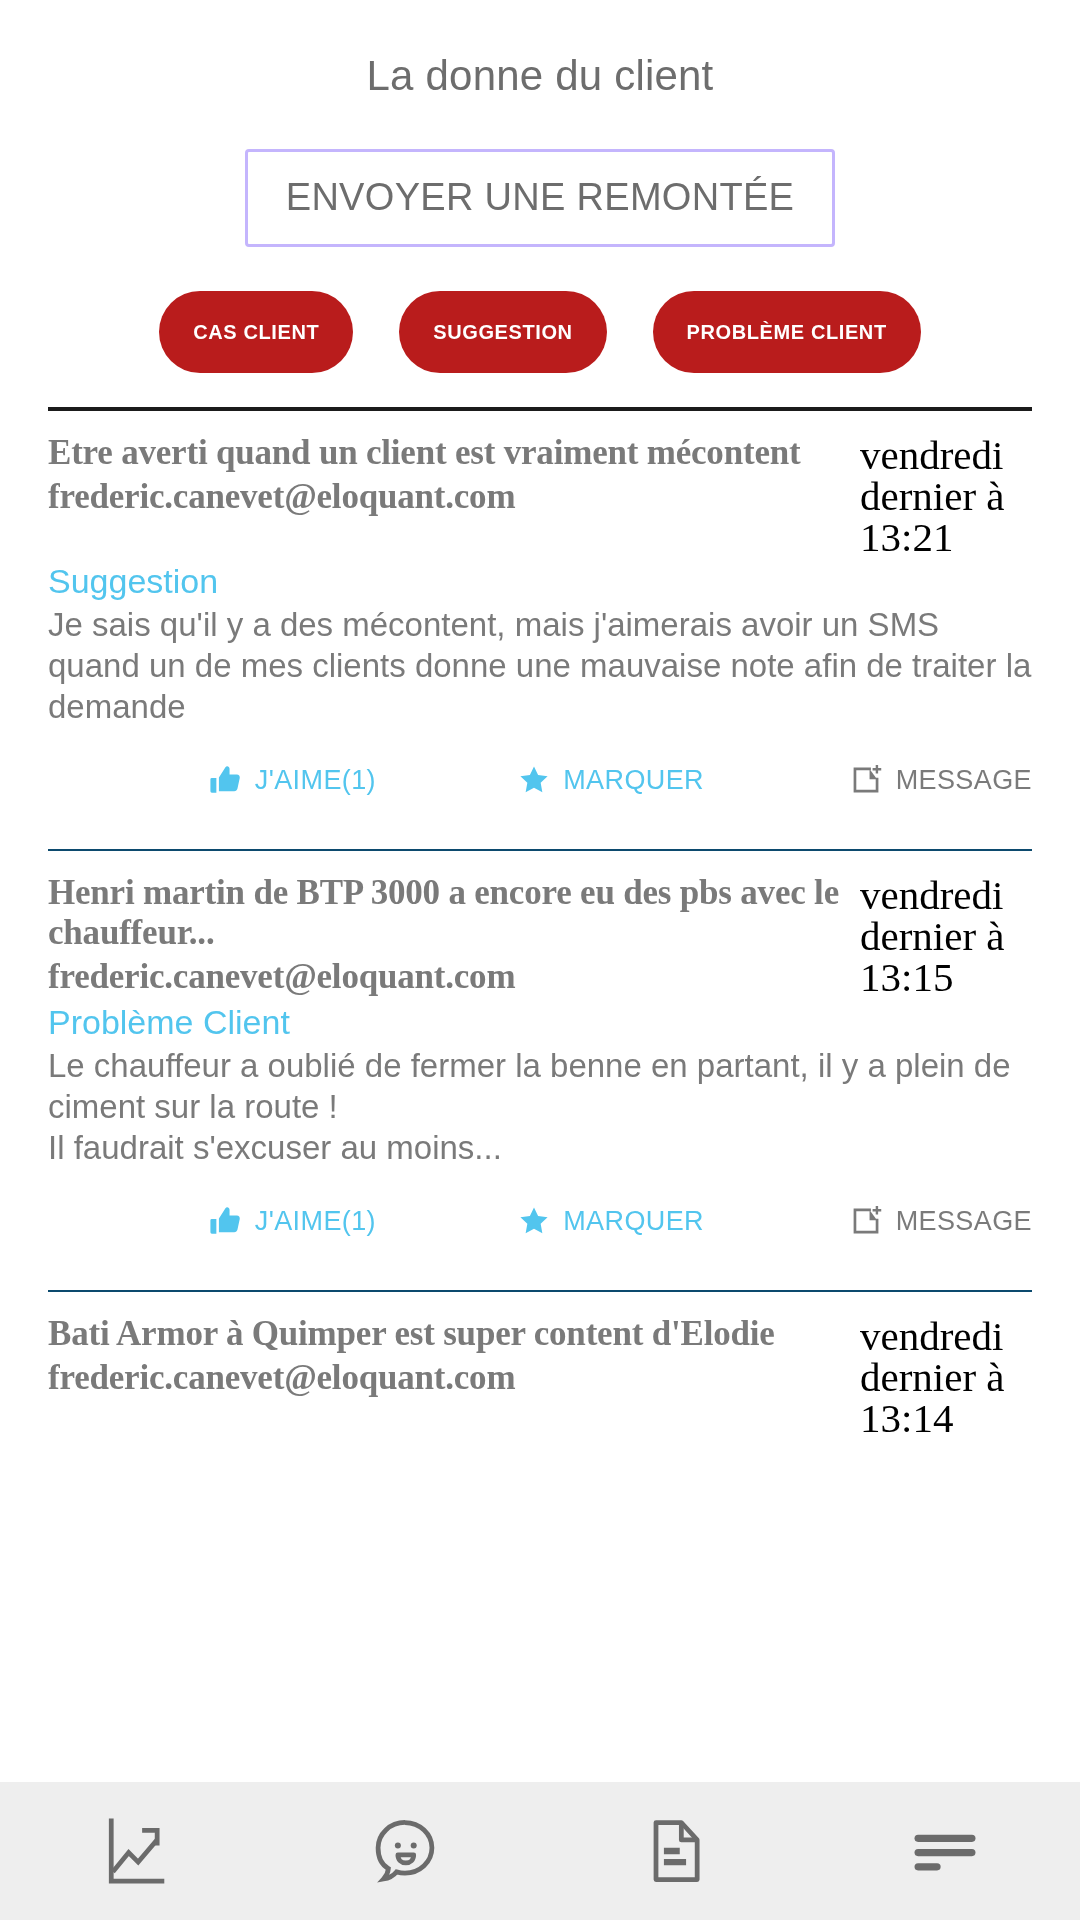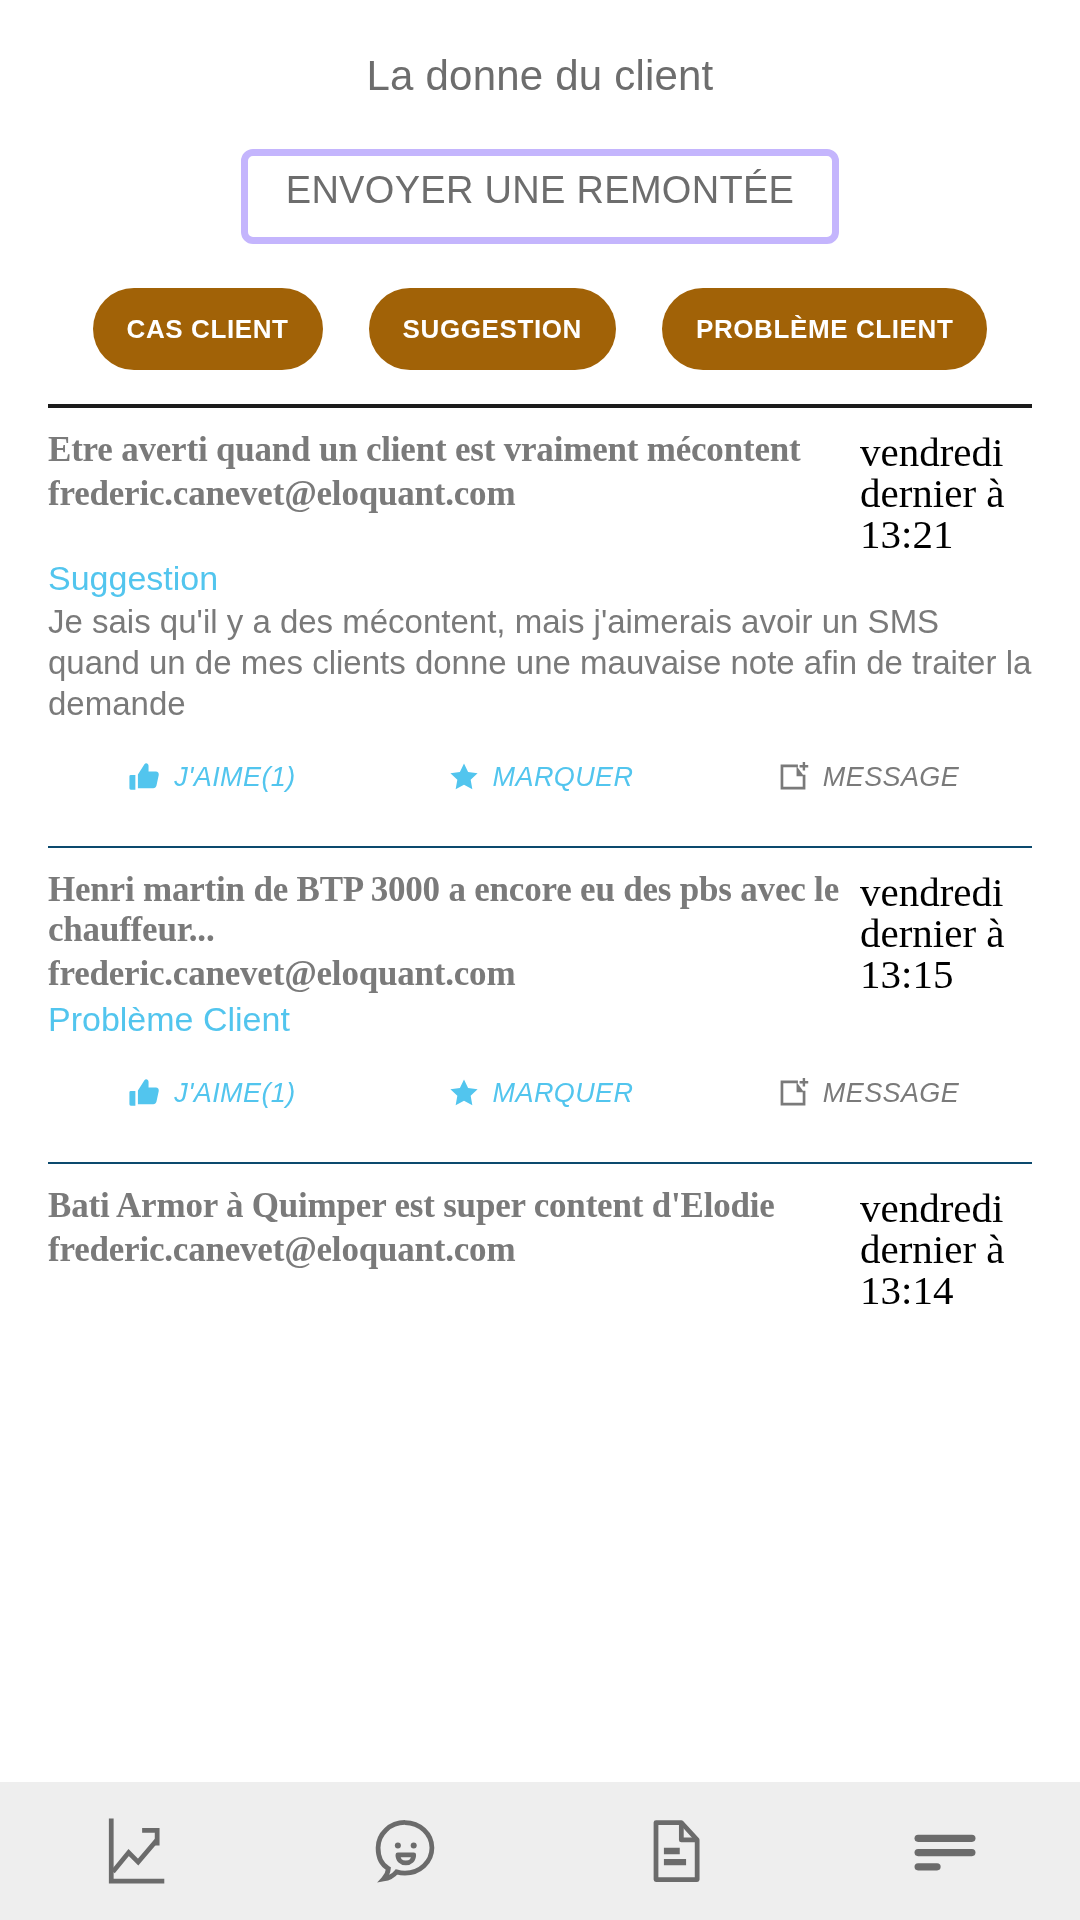--- a/index.html
+++ b/index.html
@@ -32,48 +32,48 @@
     line-height: 48px;
   }
 
   
   .primary-wrap {
     margin-top: 49px;
     display: flex;
     justify-content: center;
   }
   .primary-btn {
-    border: 7px solid #c4b5fd;
-    border-radius: 12px;
+    border: 3px solid #c4b5fd;
+    border-radius: 4px;
     background: #ffffff;
     color: #6d6d6d;
     font-size: 38px;
     font-weight: 400;
     letter-spacing: 0.3px;
-    padding: 13px 38px 26px 38px;
+    padding: 24px 38px 26px 38px;
     min-width: 484px;
     text-align: center;
     line-height: 42px;
     font-family: "Liberation Sans", sans-serif;
   }
 
   
   .pills {
     margin-top: 44px;
     display: flex;
     justify-content: center;
     gap: 46px;
     padding: 0 70px;
   }
   .pill {
-    background: #a16207;
+    background: #b91c1c;
     color: #ffffff;
     border: none;
     border-radius: 42px;
-    font-size: 26px;
+    font-size: 20px;
     font-weight: bold;
     letter-spacing: 0.6px;
     padding: 0 34px;
     height: 82px;
     line-height: 82px;
     white-space: nowrap;
     font-family: "Liberation Sans", sans-serif;
   }
 
   
@@ -146,26 +146,25 @@
   .actions {
     display: flex;
     align-items: center;
     margin-top: 36px;
     padding-bottom: 34px;
   }
   .action {
     flex: 1 1 0;
     display: flex;
     align-items: center;
-    justify-content: center;
+    justify-content: flex-end;
     gap: 12px;
     background: none;
     border: none;
     font-family: "Liberation Sans", sans-serif;
-    font-style: italic;
   }
   .action-label {
     font-size: 27px;
     letter-spacing: 0.4px;
     color: #52c5ee;
     white-space: nowrap;
   }
   .action.muted .action-label { color: #7a7a7a; }
   .action-ico { display: inline-flex; align-items: center; }
 
@@ -259,20 +258,22 @@
 
     <div class="post">
       <div class="post-head">
         <div class="post-head-left">
           <div class="post-title">Henri martin de BTP 3000 a encore eu des pbs avec le chauffeur...</div>
           <div class="post-email">frederic.canevet@eloquant.com</div>
         </div>
         <div class="post-date">vendredi dernier à 13:15</div>
       </div>
       <div class="post-cat">Problème Client</div>
+      <div class="post-body">Le chauffeur a oublié de fermer la benne en partant, il y a plein de ciment sur la route !
+Il faudrait s'excuser au moins...</div>
 
       <div class="actions">
         <button class="action">
           <span class="action-ico">
             <svg width="34" height="34" viewBox="0 0 24 24" fill="#52c5ee" aria-hidden="true">
               <path d="M2 10.5h3.2V21H2a1 1 0 0 1-1-1v-8.5a1 1 0 0 1 1-1z"></path>
               <path d="M7 10.2 11.6 3c.9-1.3 2.9-.6 2.9 1v4.1h5.2c1.3 0 2.3 1.2 2 2.5l-1.6 7.4c-.2 1.1-1.2 1.9-2.3 1.9H7V10.2z"></path>
             </svg>
           </span>
           <span class="action-label">J'AIME(1)</span>

